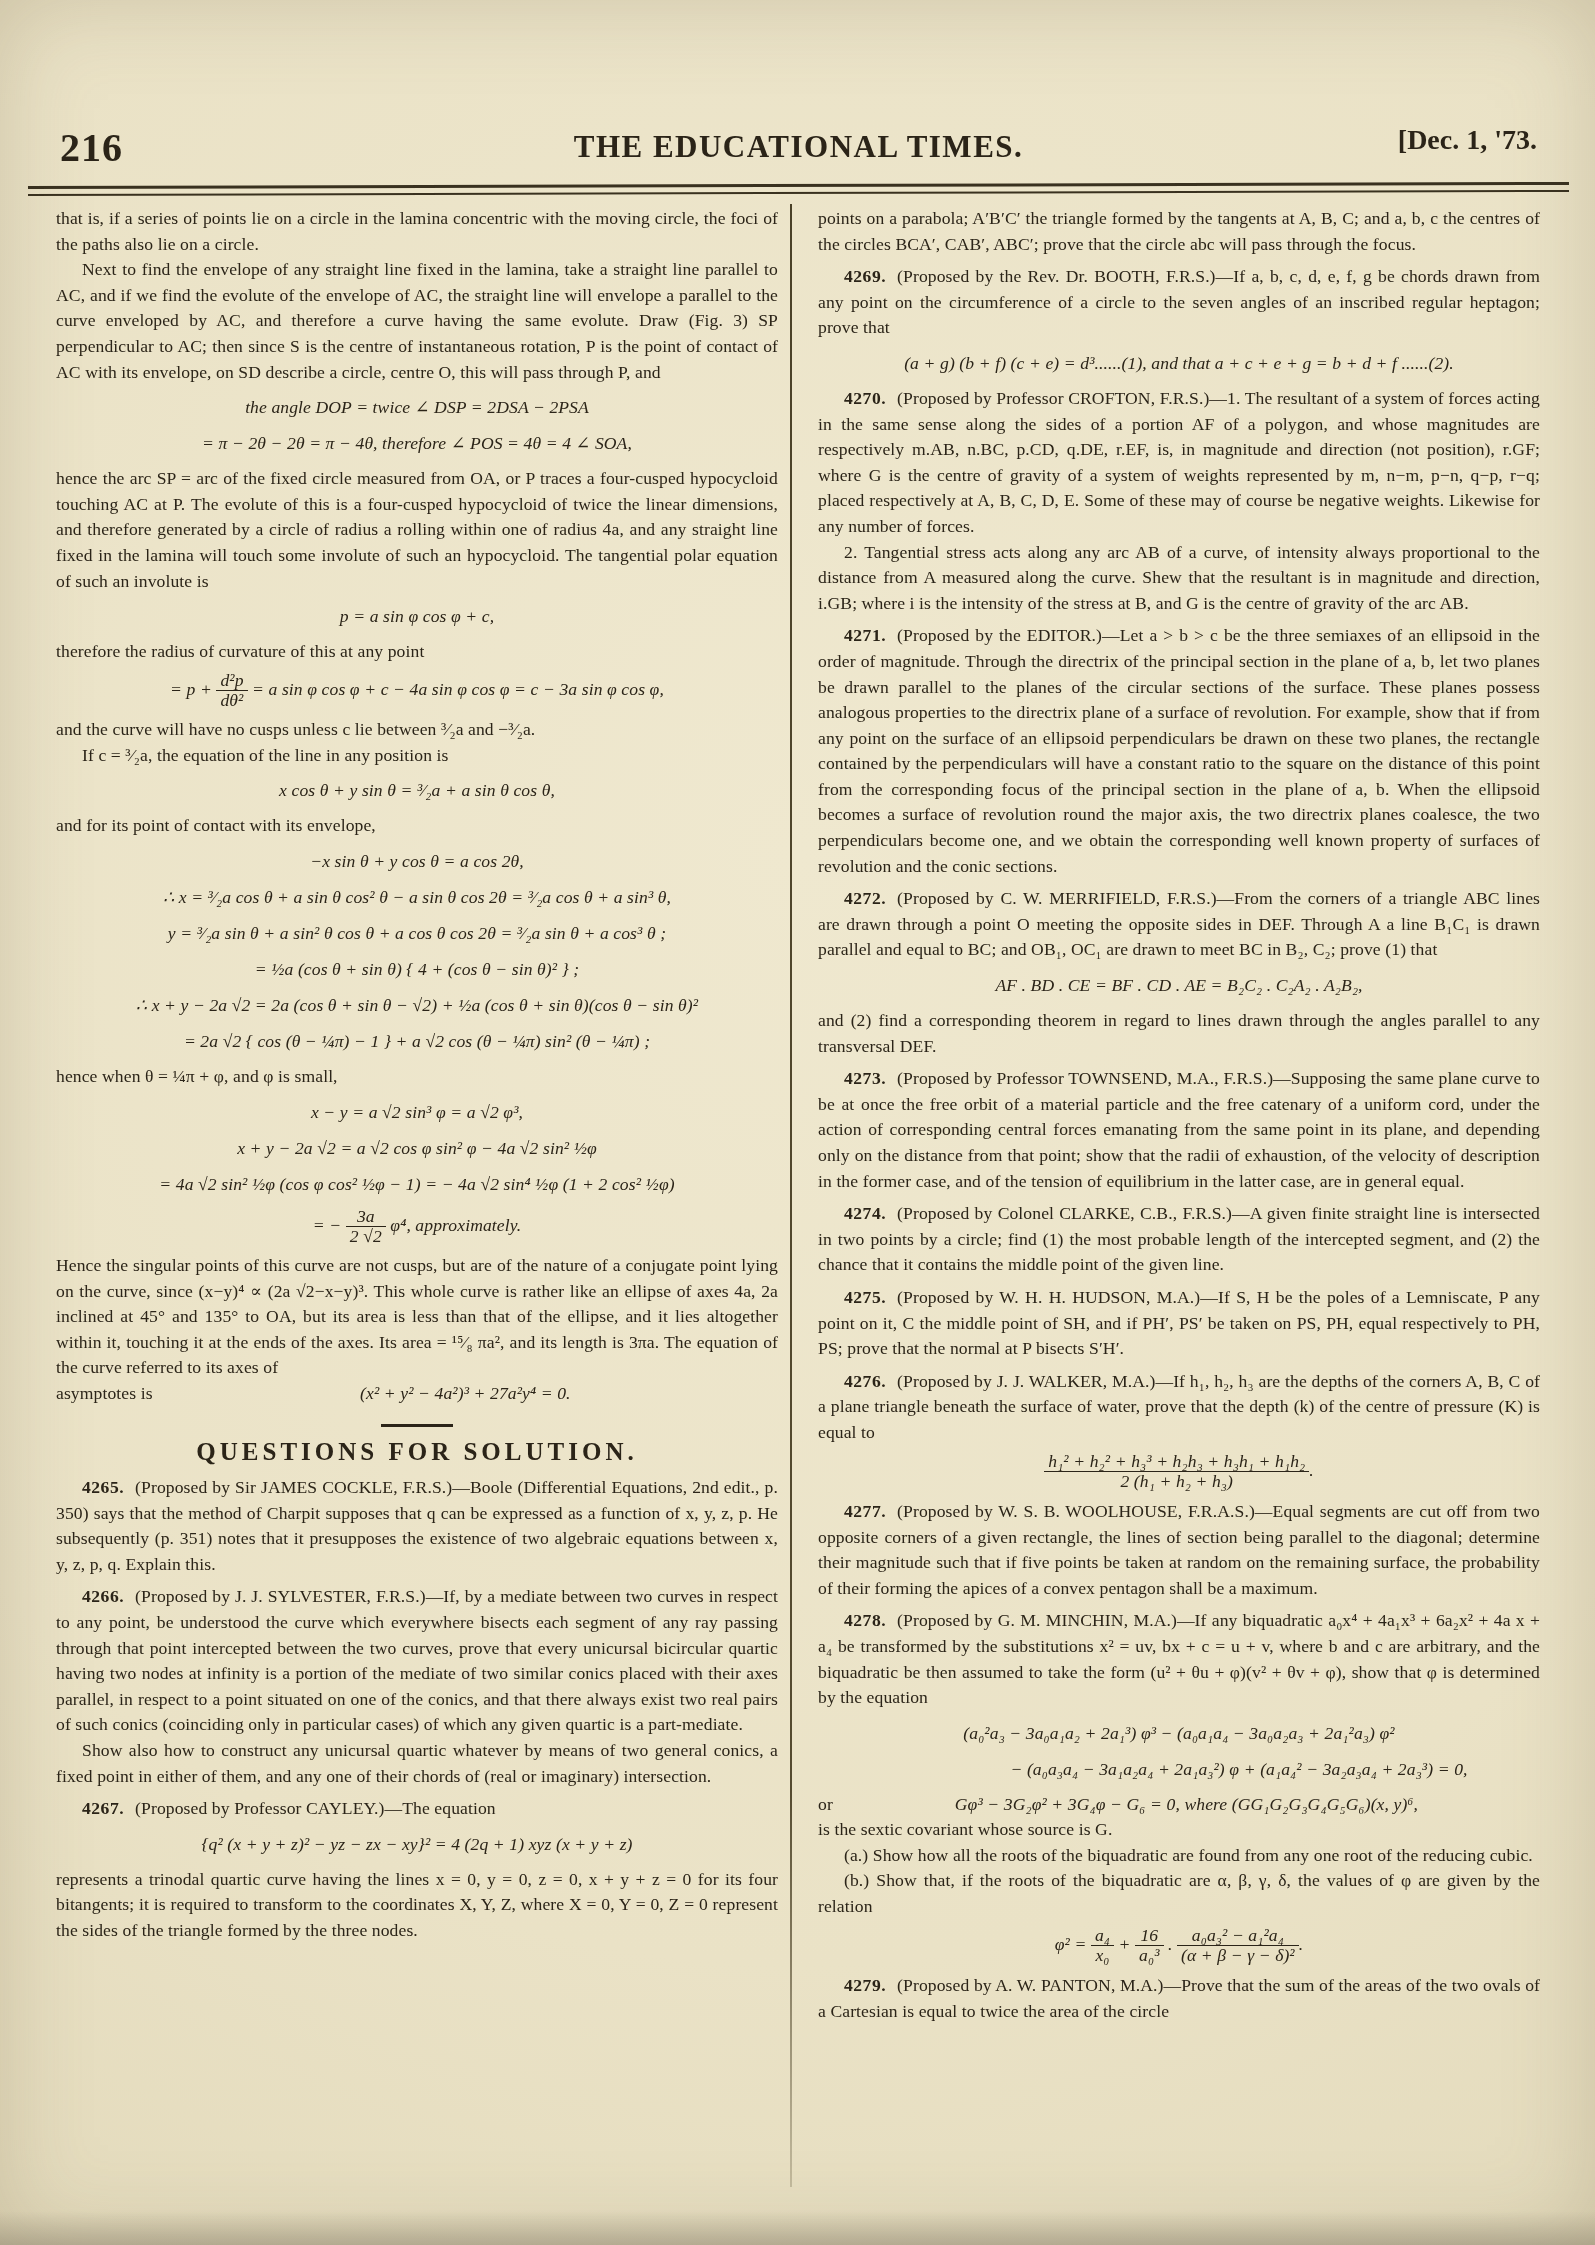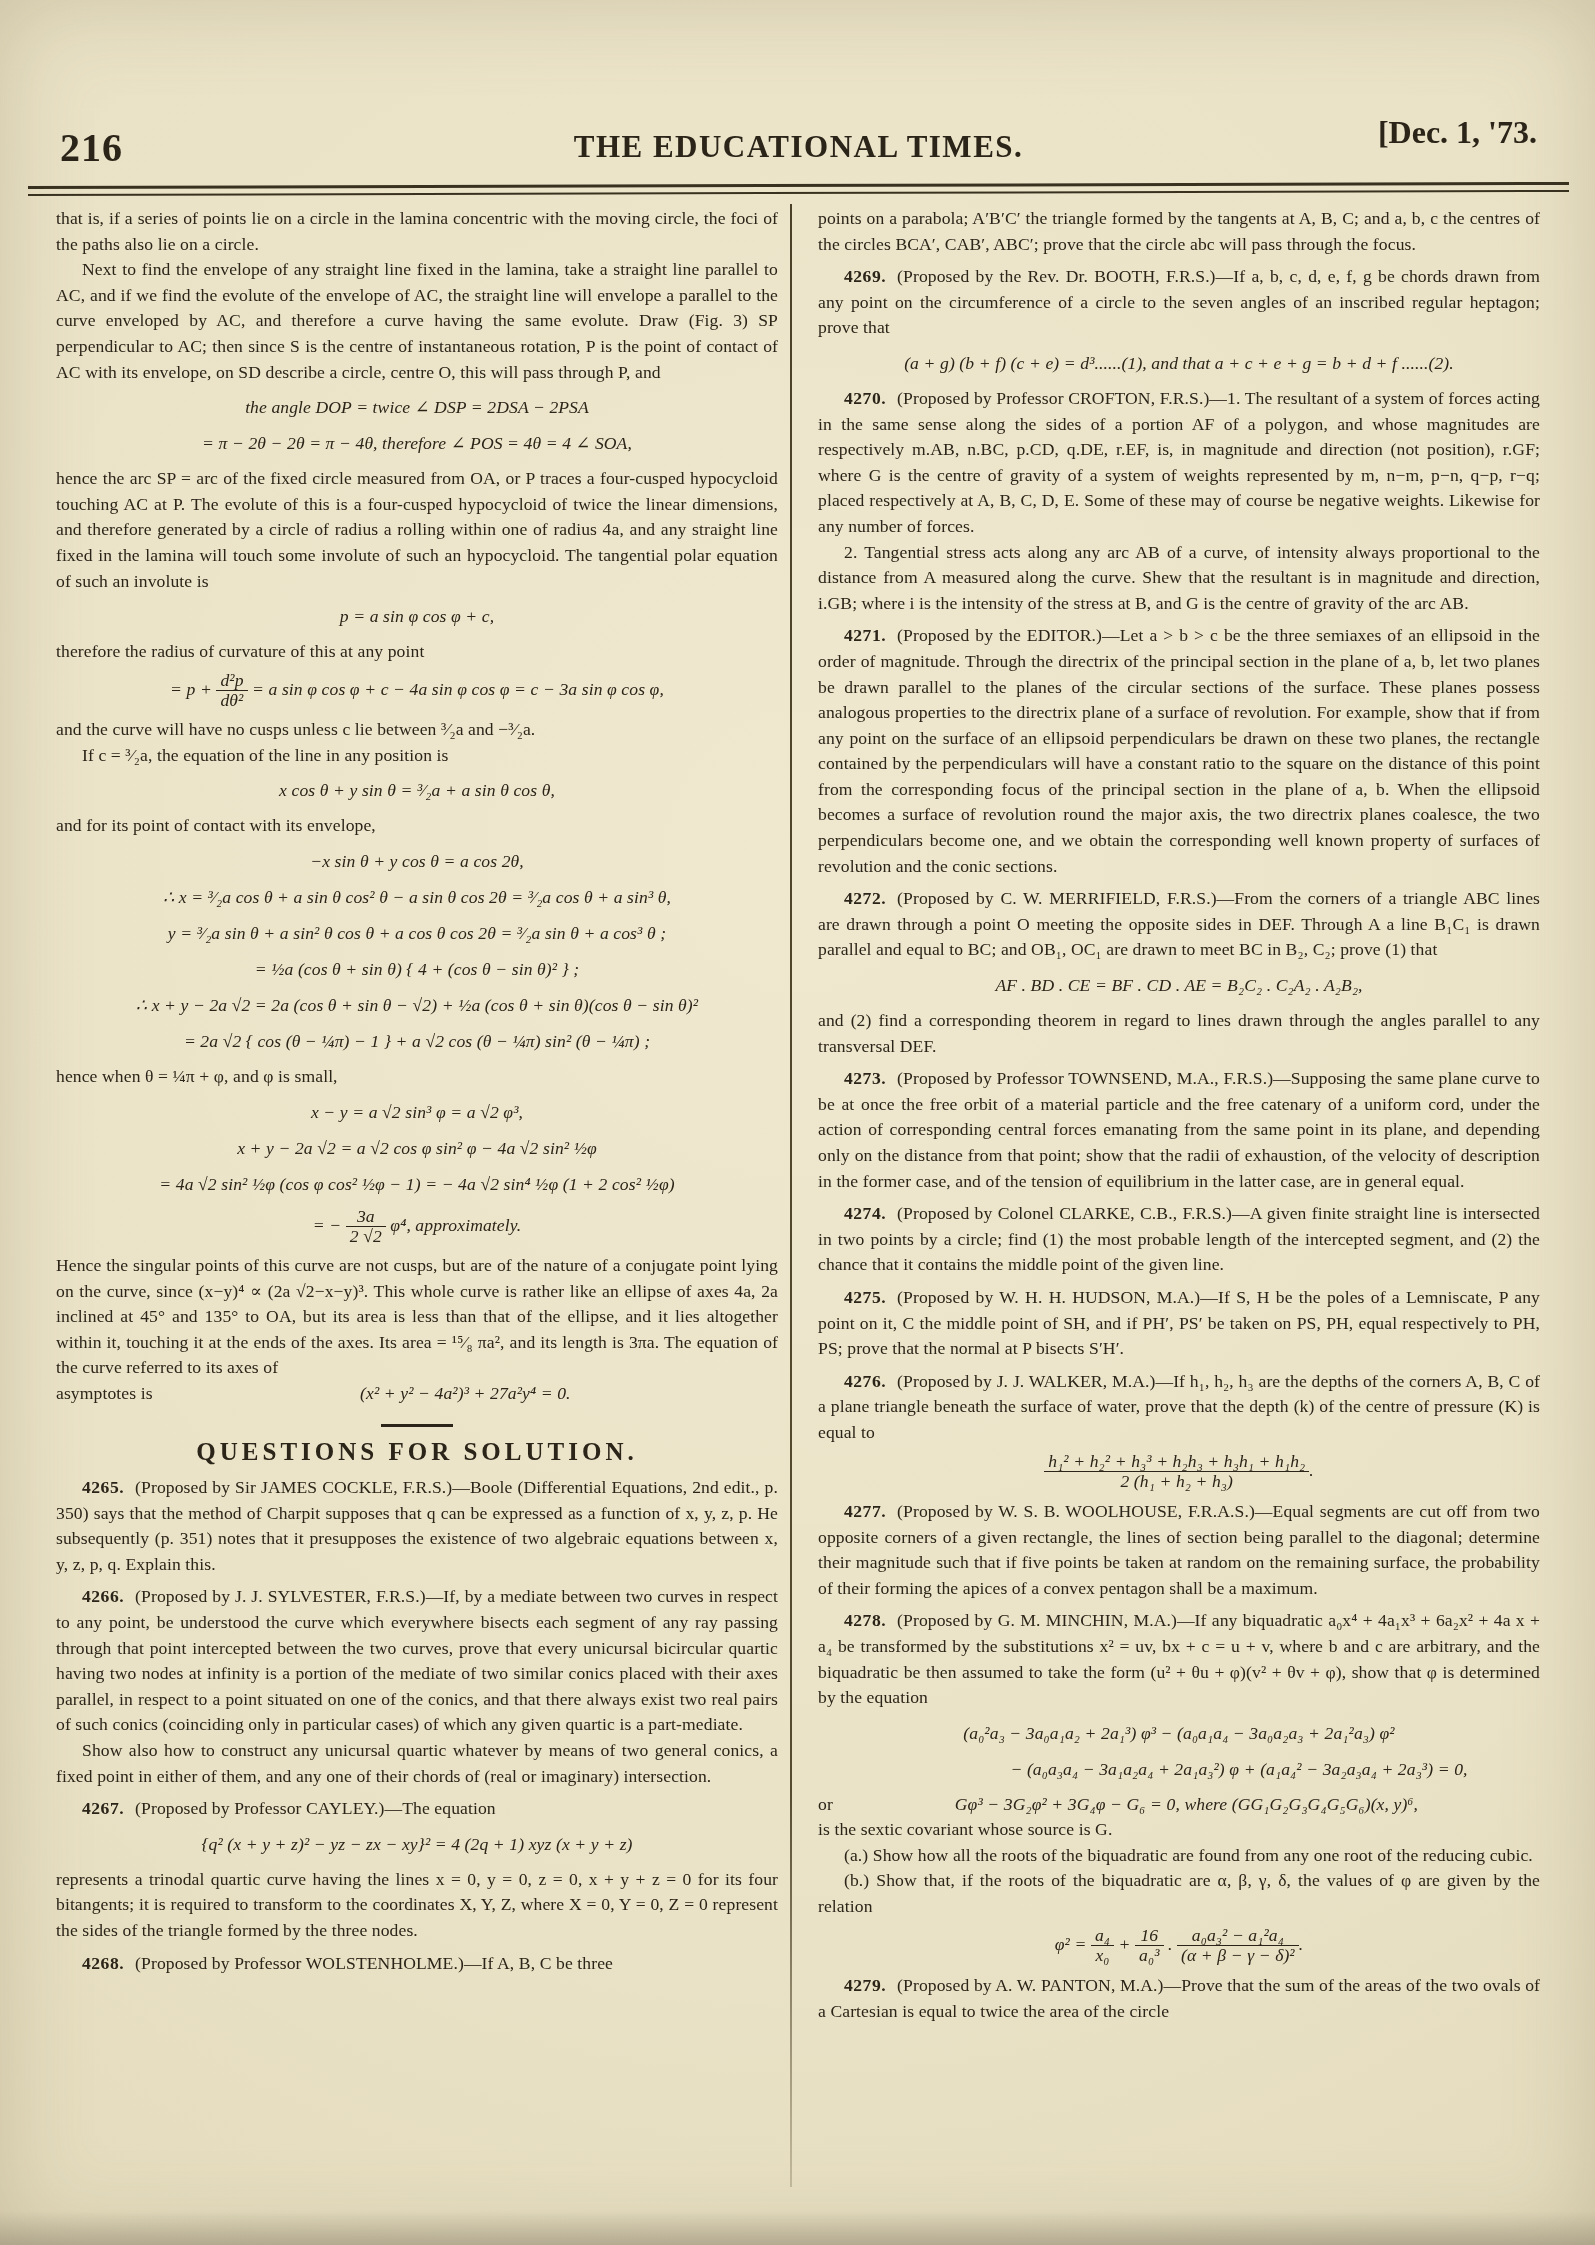--- a/index.html
+++ b/index.html
@@ -15,21 +15,21 @@
     overflow:hidden;
   }
   .page::after {
     content:""; position:absolute; left:0; right:0; bottom:0; height:34px;
     background:linear-gradient(to bottom, rgba(140,130,105,0) 0%, rgba(135,127,106,.45) 100%);
   }
   
   .header { position:absolute; top:112px; left:58px; right:56px; height:56px; }
   .pgnum  { position:absolute; left:2px; top:12px; font-size:40px; font-weight:bold; letter-spacing:1px; }
   .ptitle { position:absolute; left:0; right:0; top:17px; text-align:center; font-size:31px; font-weight:bold; letter-spacing:1.5px; }
-  .pdate  { position:absolute; right:2px; top:2px; font-size:32px; font-weight:bold; }
+  .pdate  { position:absolute; right:2px; top:12px; font-size:28px; font-weight:bold; }
   .rule {
     position:absolute; top:184px; left:28px; right:26px; height:5px;
     border-top:3px solid #39311f; border-bottom:2px solid #39311f;
     transform:rotate(-0.15deg);
   }
   .divider { position:absolute; top:204px; bottom:58px; left:790px; width:2px; background:linear-gradient(to bottom,#4a4128 0%, #554b30 80%, rgba(85,75,48,.25) 100%); }
   
   .cols { position:absolute; top:206px; left:56px; width:1484px; display:flex; }
   .col { width:722px; }
   .col.right { margin-left:40px; }
@@ -95,21 +95,20 @@
           <span class="mid">(x² + y² − 4a²)³ + 27a²y⁴ = 0.</span>
         </p>
       <div class="sep-dash"></div>
       <p class="heading">QUESTIONS FOR SOLUTION.</p>
       <p class="q"><b class="qnum">4265.</b><span>(Proposed by Sir JAMES COCKLE, F.R.S.)—Boole (Differential Equations, 2nd edit., p. 350) says that the method of Charpit supposes that q can be expressed as a function of x, y, z, p.  He subsequently (p. 351) notes that it presupposes the existence of two algebraic equations between x, y, z, p, q.  Explain this.</span></p>
       <p class="q"><b class="qnum">4266.</b><span>(Proposed by J. J. SYLVESTER, F.R.S.)—If, by a mediate between two curves in respect to any point, be understood the curve which everywhere bisects each segment of any ray passing through that point intercepted between the two curves, prove that every unicursal bicircular quartic having two nodes at infinity is a portion of the mediate of two similar conics placed with their axes parallel, in respect to a point situated on one of the conics, and that there always exist two real pairs of such conics (coinciding only in particular cases) of which any given quartic is a part-mediate.</span></p>
       <p class="indent">Show also how to construct any unicursal quartic whatever by means of two general conics, a fixed point in either of them, and any one of their chords of (real or imaginary) intersection.</p>
       <p class="q"><b class="qnum">4267.</b><span>(Proposed by Professor CAYLEY.)—The equation</span></p>
       <p class="eq">{q² (x + y + z)² − yz − zx − xy}² = 4 (2q + 1) xyz (x + y + z)</p>
       <p>represents a trinodal quartic curve having the lines x = 0, y = 0, z = 0, x + y + z = 0 for its four bitangents; it is required to transform to the coordinates X, Y, Z, where X = 0, Y = 0, Z = 0 represent the sides of the triangle formed by the three nodes.</p>
-      <p class="q"><b class="qnum">4268.</b><span>(Proposed by Professor WOLSTENHOLME.)—If A, B, C be three</span></p>
     </div>
 
     <div class="col right">
       <p>points on a parabola; A′B′C′ the triangle formed by the tangents at A, B, C; and a, b, c the centres of the circles BCA′, CAB′, ABC′; prove that the circle abc will pass through the focus.</p>
       <p class="q"><b class="qnum">4269.</b><span>(Proposed by the Rev. Dr. BOOTH, F.R.S.)—If a, b, c, d, e, f, g be chords drawn from any point on the circumference of a circle to the seven angles of an inscribed regular heptagon; prove that</span></p>
       <p class="eq">(a + g) (b + f) (c + e) = d³......(1),  and that  a + c + e + g = b + d + f ......(2).</p>
       <p class="q"><b class="qnum">4270.</b><span>(Proposed by Professor CROFTON, F.R.S.)—1. The resultant of a system of forces acting in the same sense along the sides of a portion AF of a polygon, and whose magnitudes are respectively m.AB, n.BC, p.CD, q.DE, r.EF, is, in magnitude and direction (not position), r.GF; where G is the centre of gravity of a system of weights represented by m, n−m, p−n, q−p, r−q; placed respectively at A, B, C, D, E.  Some of these may of course be negative weights.  Likewise for any number of forces.</span></p>
       <p class="indent">2. Tangential stress acts along any arc AB of a curve, of intensity always proportional to the distance from A measured along the curve. Shew that the resultant is in magnitude and direction, i.GB; where i is the intensity of the stress at B, and G is the centre of gravity of the arc AB.</p>
       <p class="q"><b class="qnum">4271.</b><span>(Proposed by the EDITOR.)—Let a &gt; b &gt; c be the three semiaxes of an ellipsoid in the order of magnitude.  Through the directrix of the principal section in the plane of a, b, let two planes be drawn parallel to the planes of the circular sections of the surface.  These planes possess analogous properties to the directrix plane of a surface of revolution.  For example, show that if from any point on the surface of an ellipsoid perpendiculars be drawn on these two planes, the rectangle contained by the perpendiculars will have a constant ratio to the square on the distance of this point from the corresponding focus of the principal section in the plane of a, b.  When the ellipsoid becomes a surface of revolution round the major axis, the two directrix planes coalesce, the two perpendiculars become one, and we obtain the corresponding well known property of surfaces of revolution and the conic sections.</span></p>
       <p class="q"><b class="qnum">4272.</b><span>(Proposed by C. W. MERRIFIELD, F.R.S.)—From the corners of a triangle ABC lines are drawn through a point O meeting the opposite sides in DEF.  Through A a line B₁C₁ is drawn parallel and equal to BC; and OB₁, OC₁ are drawn to meet BC in B₂, C₂; prove (1) that</span></p>

